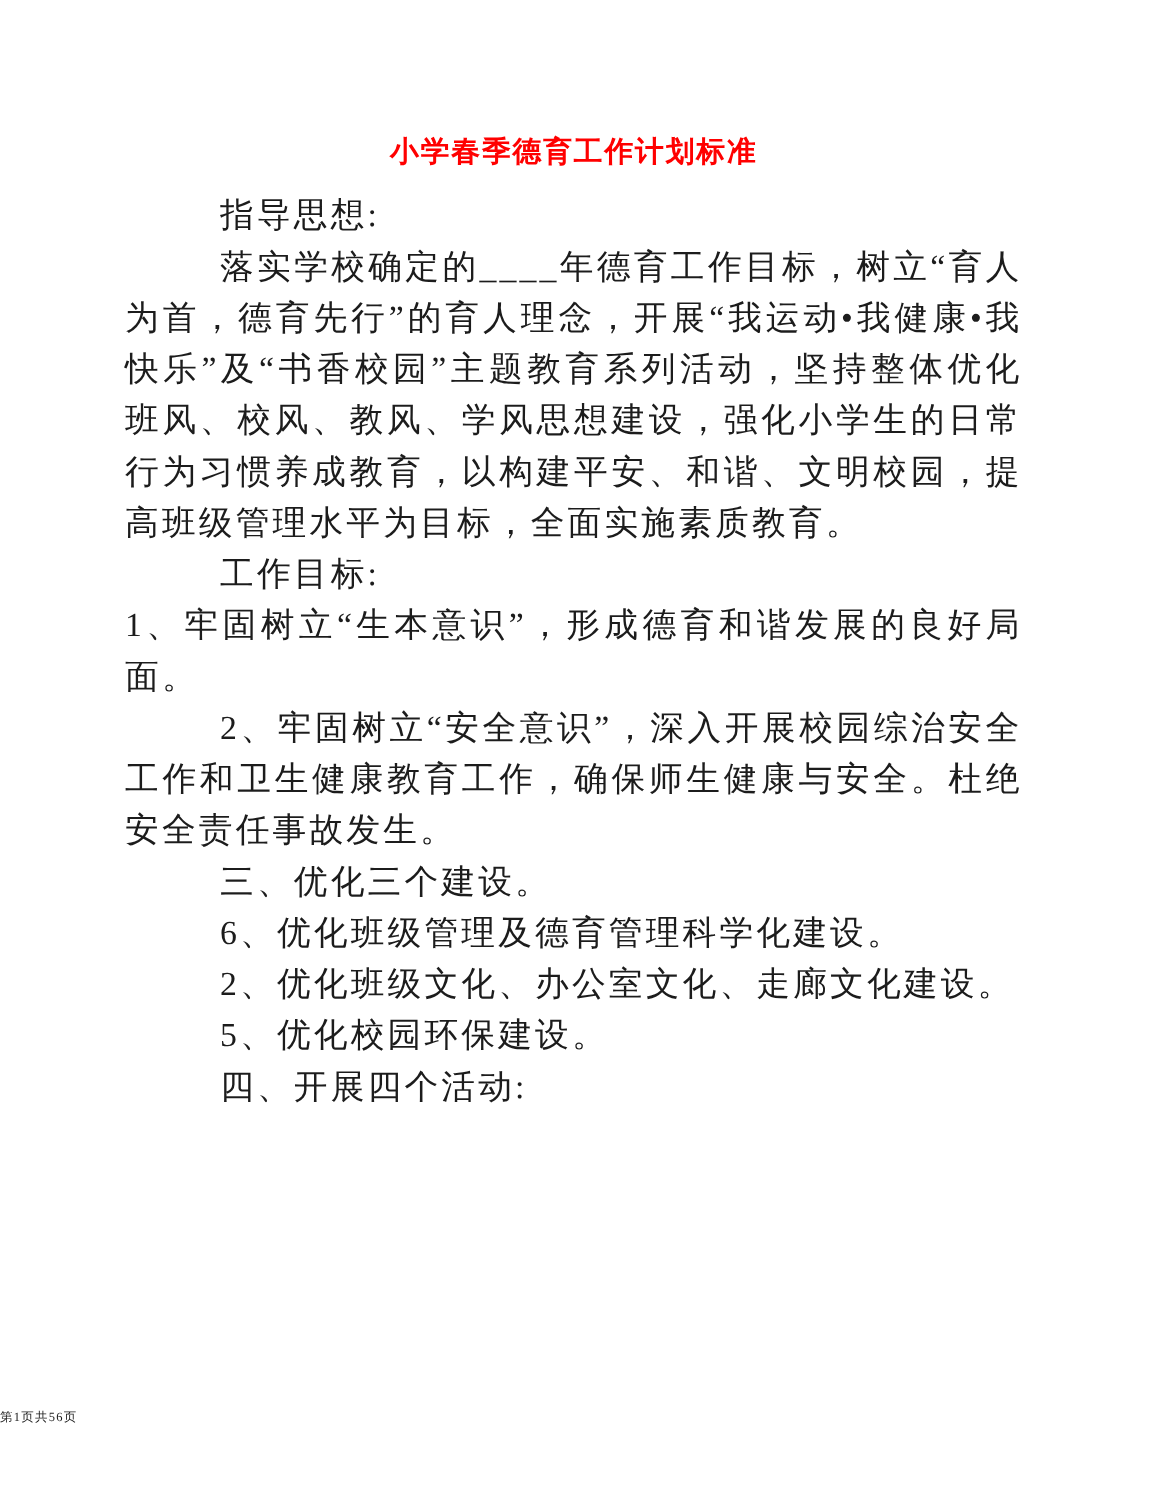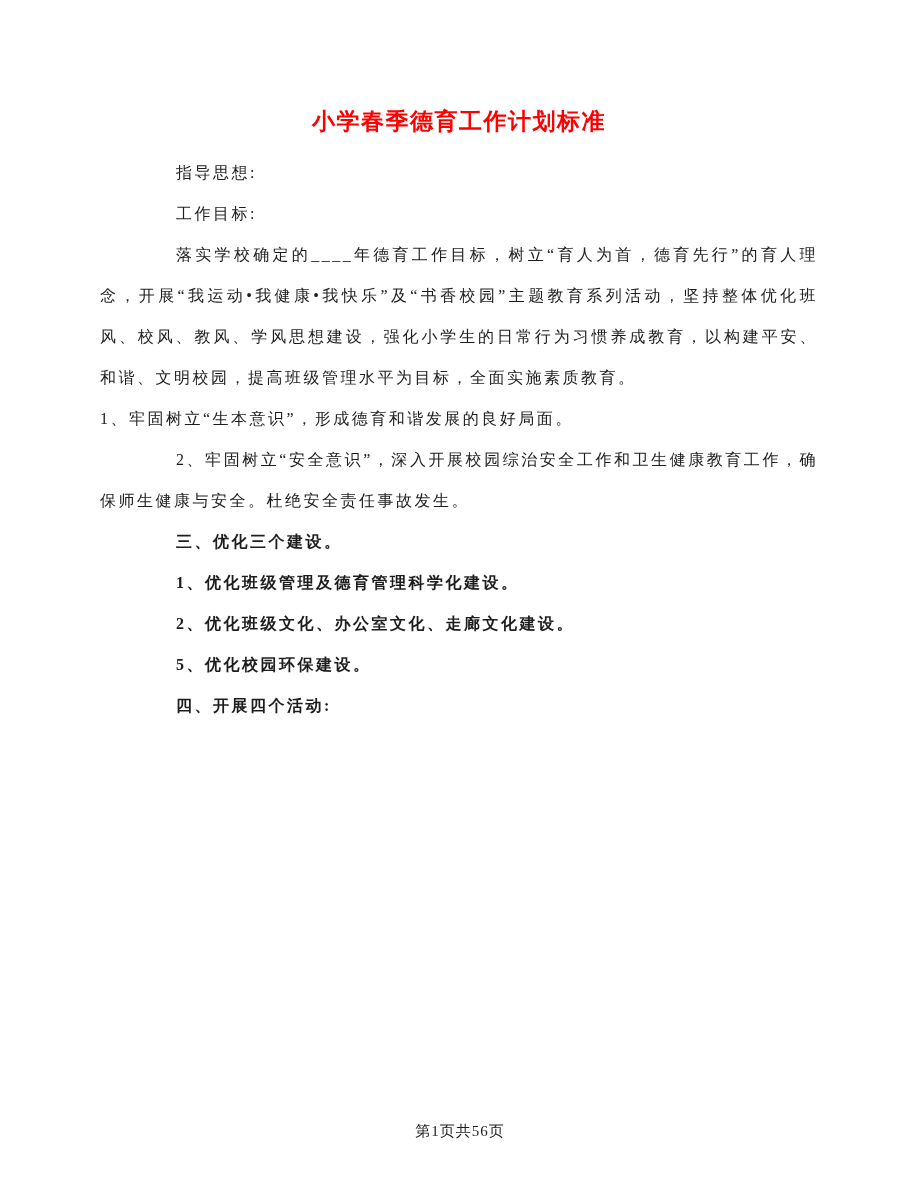--- a/index.html
+++ b/index.html
@@ -19,50 +19,50 @@
     margin:0 0 8px 0;
     text-align:center;
     font-size:23px;
     font-weight:bold;
     letter-spacing:1.5px;
     line-height:44px;
     color:#ff0000;
   }
   .para{
     margin:0;
-    font-size:16px;
+    font-size:27px;
     line-height:41px;
     letter-spacing:2.5px;
     text-align:justify;
     word-break:break-all;
   }
   .para.indent{text-indent:76px;}
-  .para.bold{font-weight:bold;}
+  .para.bold{font-weight:normal;}
   .page-footer{
     position:absolute;
     bottom:50px;
     left:0;
     width:100%;
-    text-align:center;
-    font-size:15px;
+    text-align:left;
+    font-size:10px;
     letter-spacing:1px;
     color:#1c1c1c;
   }
 </style>
 </head>
 <body>
 
 <div class="page">
   <h1 class="doc-title">小学春季德育工作计划标准</h1>
 
   <p class="para indent">指导思想:</p>
+  <p class="para indent">落实学校确定的____年德育工作目标，树立“育人为首，德育先行”的育人理念，开展“我运动•我健康•我快乐”及“书香校园”主题教育系列活动，坚持整体优化班风、校风、教风、学风思想建设，强化小学生的日常行为习惯养成教育，以构建平安、和谐、文明校园，提高班级管理水平为目标，全面实施素质教育。</p>
   <p class="para indent">工作目标:</p>
-  <p class="para indent">落实学校确定的____年德育工作目标，树立“育人为首，德育先行”的育人理念，开展“我运动•我健康•我快乐”及“书香校园”主题教育系列活动，坚持整体优化班风、校风、教风、学风思想建设，强化小学生的日常行为习惯养成教育，以构建平安、和谐、文明校园，提高班级管理水平为目标，全面实施素质教育。</p>
   <p class="para">1、牢固树立“生本意识”，形成德育和谐发展的良好局面。</p>
   <p class="para indent">2、牢固树立“安全意识”，深入开展校园综治安全工作和卫生健康教育工作，确保师生健康与安全。杜绝安全责任事故发生。</p>
   <p class="para indent bold">三、优化三个建设。</p>
-  <p class="para indent bold">1、优化班级管理及德育管理科学化建设。</p>
+  <p class="para indent bold">6、优化班级管理及德育管理科学化建设。</p>
   <p class="para indent bold">2、优化班级文化、办公室文化、走廊文化建设。</p>
   <p class="para indent bold">5、优化校园环保建设。</p>
   <p class="para indent bold">四、开展四个活动:</p>
 
   <div class="page-footer">第1页共56页</div>
 </div>
 
 </body></html>

